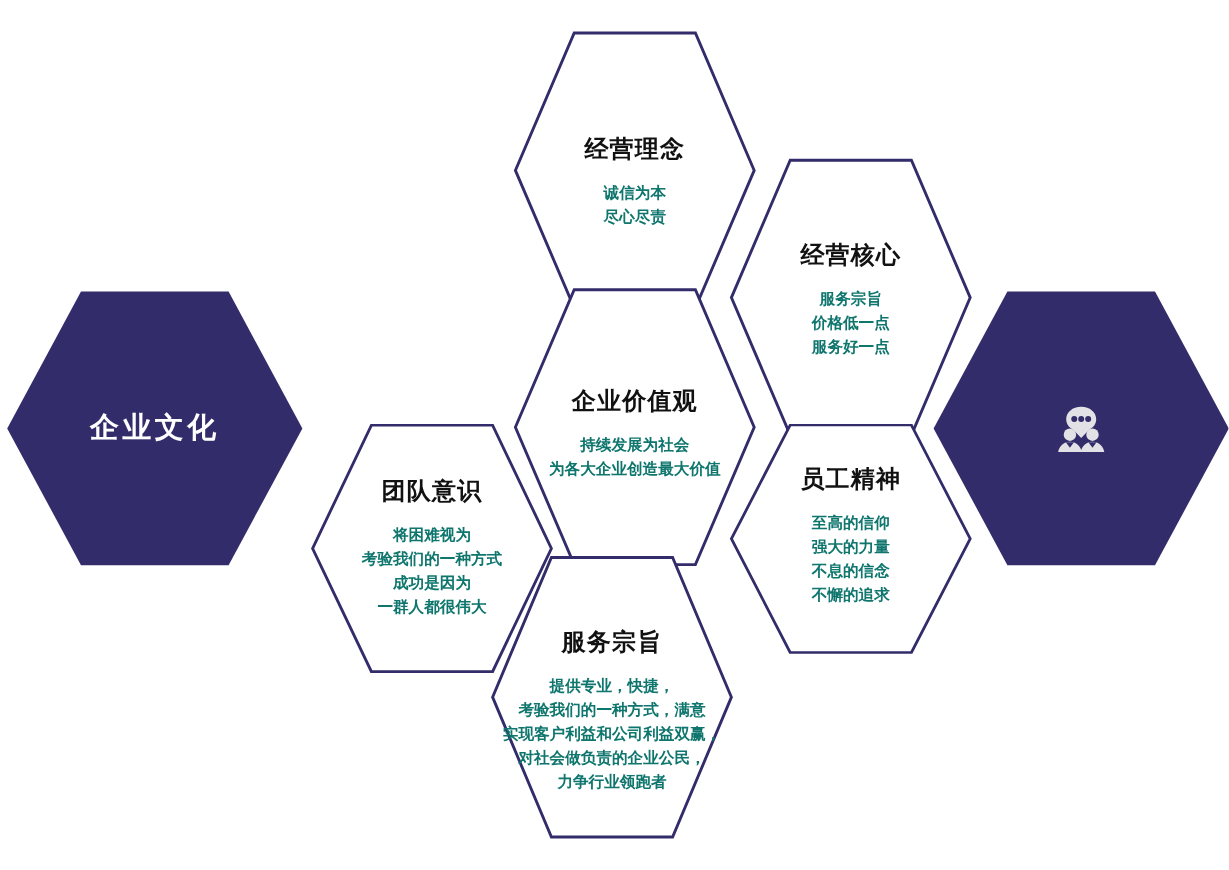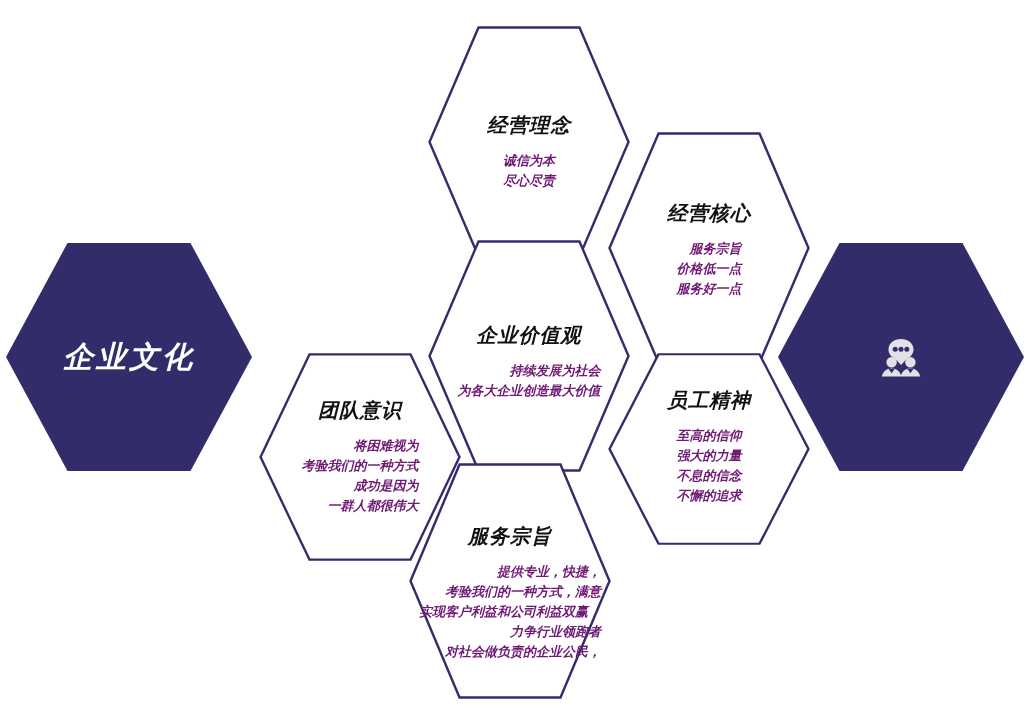--- a/index.html
+++ b/index.html
@@ -18,21 +18,20 @@
     overflow: hidden;
   }
   .hex {
     position: absolute;
     display: flex;
     flex-direction: column;
     align-items: center;
     justify-content: center;
     box-sizing: border-box;
     text-align: center;
-    font-style: italic;
   }
   .hex svg.hexshape {
     position: absolute;
     left: 0;
     top: 0;
     width: 100%;
     height: 100%;
     overflow: visible;
   }
   .hex .hex-content {
@@ -45,36 +44,35 @@
     width: 74%;
   }
   .hex-title {
     font-weight: bold;
     color: #111111;
     letter-spacing: 1px;
     line-height: 1.2;
     white-space: nowrap;
   }
   .hex-lines {
-    color: #701a75;
+    color: #0f766e;
     font-weight: bold;
     line-height: 1.55;
     white-space: nowrap;
-    text-align: right;
   }
   .hex-lines div { white-space: nowrap; }
 
   
   .hex-outline .hex-title { font-size: 20px; }
   .hex-outline .hex-lines { font-size: 13px; }
 
   
   .hex-filled .hex-title {
     color: #ffffff;
-    font-size: 30px;
+    font-size: 24px;
     letter-spacing: 3px;
   }
 
   
   #hex-philosophy  { left: 428px; top: 26px;  width: 202px; height: 232px; }
   #hex-spirit      { left: 248px; top: 132px; width: 202px; height: 232px; }
   #hex-core        { left: 608px; top: 132px; width: 202px; height: 232px; }
   #hex-values      { left: 428px; top: 240px; width: 202px; height: 232px; }
   #hex-team        { left: 259px; top: 353px; width: 202px; height: 208px; }
   #hex-employee    { left: 608px; top: 353px; width: 202px; height: 192px; }
@@ -202,19 +200,19 @@
   <div class="hex hex-outline" id="hex-service">
     <svg class="hexshape" viewBox="0 0 202 232" preserveAspectRatio="none">
       <polygon points="50.5,1.5 151.5,1.5 200.5,116 151.5,230.5 50.5,230.5 1.5,116" fill="#ffffff" stroke="#332C6B" stroke-width="2.4"></polygon>
     </svg>
     <div class="hex-content">
       <div class="hex-title">服务宗旨</div>
       <div class="hex-lines">
         <div>提供专业，快捷，</div>
         <div>考验我们的一种方式，满意</div>
         <div>实现客户利益和公司利益双赢，</div>
+        <div>对社会做负责的企业公民，</div>
         <div>力争行业领跑者</div>
-        <div>对社会做负责的企业公民，</div>
       </div>
     </div>
   </div>
 
 </div>
 
 </body></html>

